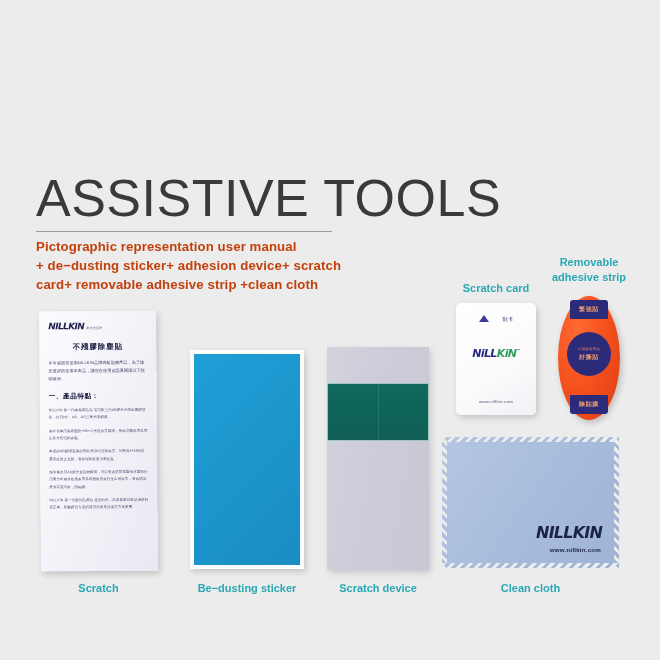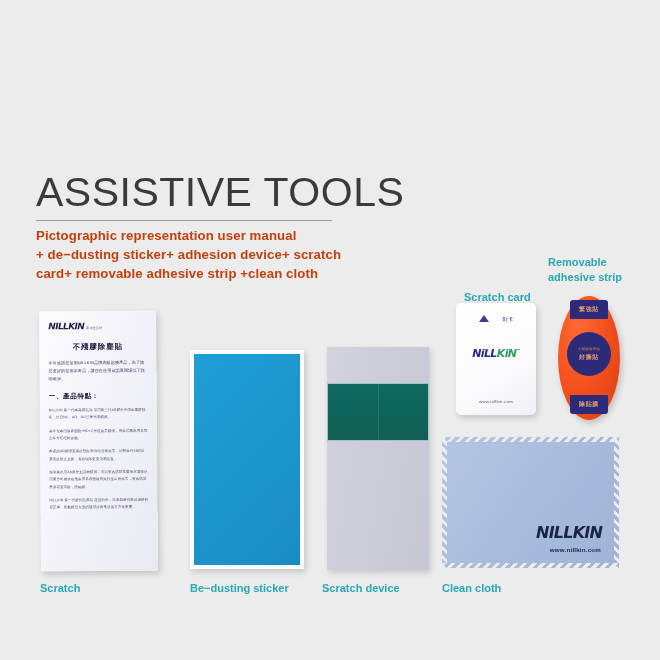--- a/index.html
+++ b/index.html
@@ -7,21 +7,21 @@
   body {
     background:#ececec;
     font-family:"Liberation Sans", sans-serif;
     position:relative;
     overflow:hidden;
   }
 
   
   #header { position:absolute; left:36px; top:172px; width:420px; }
   #title {
-    font-size:41px;
+    font-size:52px;
     font-weight:400;
     letter-spacing:0.5px;
     color:#3a3a3a;
     line-height:1.0;
     white-space:nowrap;
   }
   #title-rule {
     width:296px; height:1px; background:#9a9a9a;
     margin-top:7px;
   }
@@ -35,20 +35,21 @@
   }
   #subtitle div { white-space:nowrap; }
 
   
   .caption {
     position:absolute;
     font-size:11px;
     font-weight:bold;
     color:#2aa8b4;
     white-space:nowrap;
+    text-align:center;
   }
 
   
   #manual {
     position:absolute; left:40px; top:311px;
     width:117px; height:260px;
     background:linear-gradient(110deg,#fcfcff 0%,#f3f3f9 45%,#e9e9f2 100%);
     box-shadow:2px 3px 6px rgba(0,0,0,.18);
     padding:10px 9px 0 9px;
     transform:rotate(-0.4deg);
@@ -234,21 +235,21 @@
 </div>
 <div class="caption" style="left:190px; top:582px; width:114px;">Be−dusting sticker</div>
 
 <div id="adhesion">
   <div id="adhesion-band">
     <div id="adhesion-seam"></div>
   </div>
 </div>
 <div class="caption" style="left:322px; top:582px; width:112px;">Scratch device</div>
 
-<div class="caption" style="left:456px; top:291px; width:80px;margin-left:8px;">Scratch card</div>
+<div class="caption" style="left:456px; top:282px; width:80px;">Scratch card</div>
 <div id="scratch-card">
   <div id="card-top-row">
     <div id="card-triangle"></div>
     <div id="card-cn">刮卡</div>
   </div>
   <div id="card-logo" class="nk-logo"><span class="a">NiLL</span><span class="b">KiN</span><span id="card-tm">™</span></div>
   <div id="card-url">www.nillkin.com</div>
 </div>
 
 <div class="caption" style="left:548px; top:255px; width:82px; line-height:1.35;">

